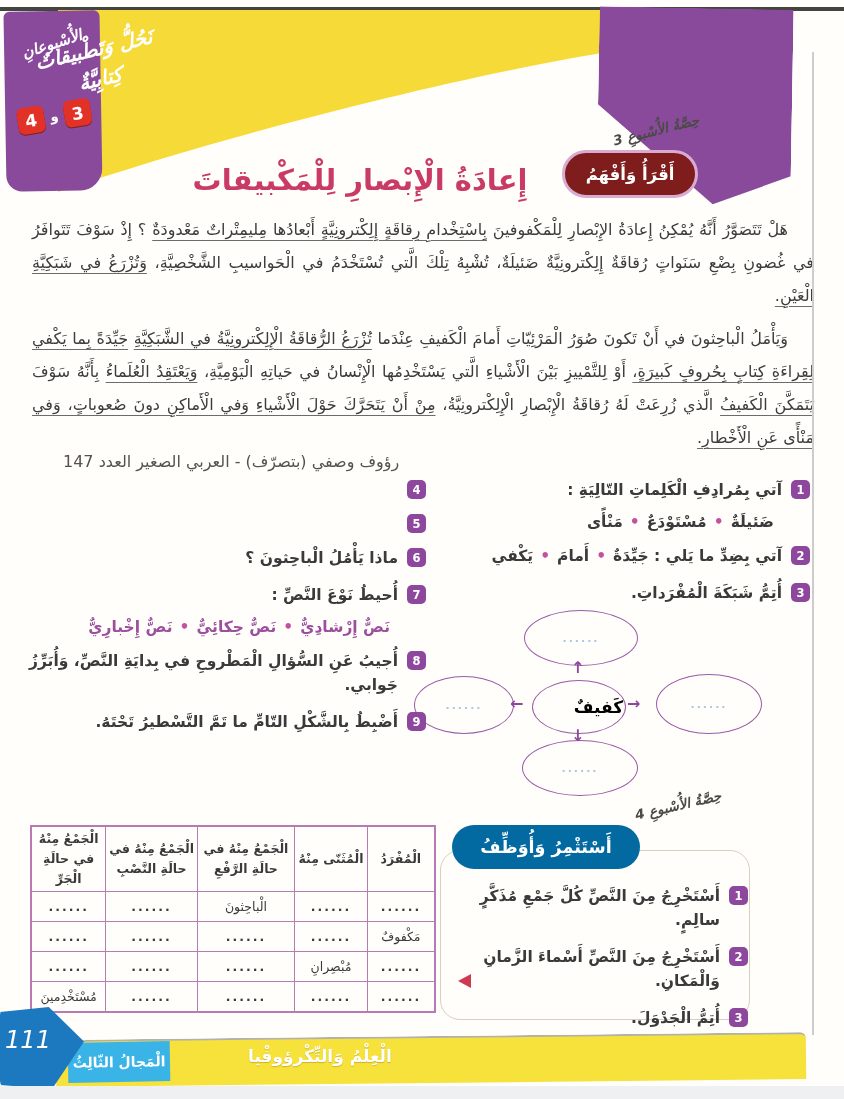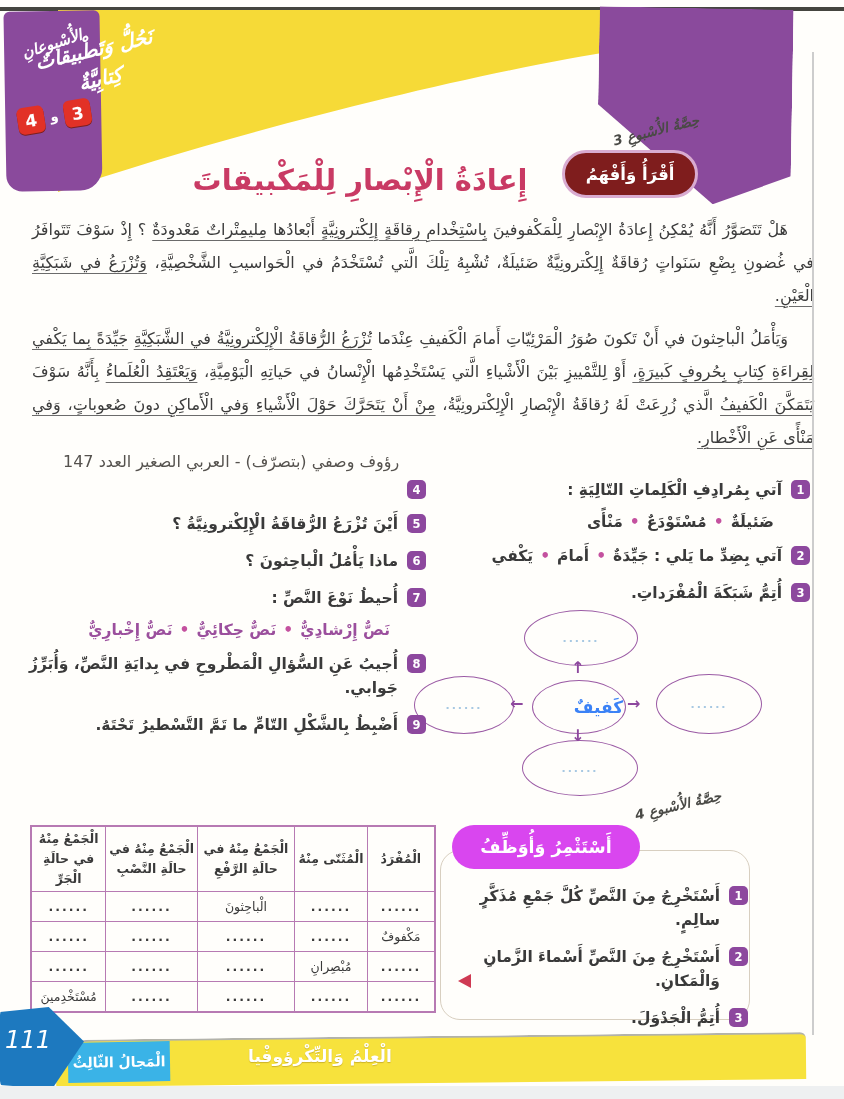--- a/index.html
+++ b/index.html
@@ -24,21 +24,21 @@
                      font-weight:bold;font-style:italic;font-size:20px;line-height:30px;
                      transform:rotate(-13deg);direction:rtl;}
   .week-note{position:absolute;color:#4a4a46;font-size:13.5px;font-style:italic;font-weight:bold;
              direction:rtl;white-space:nowrap;}
   .week-note-3{left:612px;top:122px;transform:rotate(-14deg);}
   .week-note-4{left:634px;top:797px;transform:rotate(-13deg);}
   .pill{position:absolute;border-radius:24px;color:#fff;font-weight:bold;text-align:center;
         direction:rtl;display:flex;align-items:center;justify-content:center;}
   .read-pill{left:562px;top:150px;width:130px;height:42px;background:#7f1d1d;
              border:3px solid #d9abd0;font-size:16.5px;}
-  .use-pill{left:452px;top:825px;width:188px;height:44px;background:#d946ef;font-size:17.5px;}
+  .use-pill{left:452px;top:825px;width:188px;height:44px;background:#0369a1;font-size:17.5px;}
   .main-title{position:absolute;left:140px;top:163px;width:440px;text-align:center;color:#c93a64;
               font-size:29px;font-weight:bold;direction:rtl;}
   
   .passage{position:absolute;left:32px;top:213px;width:782px;direction:rtl;text-align:justify;
            font-size:16px;line-height:33px;color:#3c3c3c;}
   .passage p{margin:0 0 10px 0;text-indent:26px;}
   .u{text-decoration:underline;text-decoration-thickness:1px;text-underline-offset:5px;
      text-decoration-color:#6b6b6b;}
   .attribution{position:absolute;left:55px;top:452px;font-size:16px;color:#55524e;direction:rtl;margin-left:8px;}
   
@@ -50,21 +50,21 @@
   .q-left{position:absolute;left:28px;top:478px;width:398px;}
   .q-right{position:absolute;left:432px;top:478px;width:378px;}
   .sub-line{direction:rtl;margin:-2px 36px 13px 0;font-size:15.5px;font-weight:bold;color:#3a3a3a;}
   .sep-dot{color:#c4519f;padding:0 7px;}
   .text-options{color:#9b4f9d;}
   
   .map{position:absolute;left:408px;top:606px;width:404px;height:195px;}
   .ellipse{position:absolute;border:1.6px solid #9b5ba5;border-radius:50%;display:flex;
            align-items:center;justify-content:center;background:#fffefb;}
   .dots{color:#a7c8e2;font-size:11px;letter-spacing:2px;font-weight:bold;}
-  .map-center-word{color:#3b82f6;font-size:17px;font-weight:bold;margin-left:39px;}
+  .map-center-word{color:#000000;font-size:17px;font-weight:bold;margin-left:39px;}
   .map-arrow{position:absolute;color:#8d489e;font-size:16px;font-weight:bold;}
   
   .frame-box{position:absolute;left:440px;top:850px;width:308px;height:168px;
              border:1.6px solid #d8cfc0;border-radius:20px;}
   .use-items{position:absolute;left:448px;top:884px;width:300px;}
   .red-tri{position:absolute;left:458px;top:974px;width:0;height:0;border-top:7px solid transparent;
            border-bottom:7px solid transparent;border-right:13px solid #cf3a53;}
   
   .gtable{position:absolute;left:30px;top:825px;width:406px;border-collapse:collapse;direction:rtl;
           background:#fffefb;}
@@ -166,21 +166,20 @@
     <div class="map-arrow" style="left:219px;top:88px;">→</div>
     <div class="map-arrow" style="left:163px;top:120px;">↓</div>
   </div>
 
   <div class="q-left">
     <div class="q-row">
       <span class="num-badge">4</span>
     </div>
     <div class="q-row">
       <span class="num-badge">5</span>
-      <span>أَيْنَ تُزْرَعُ الرُّقاقَةُ الْإِلِكْترونِيَّةُ ؟</span>
     </div>
     <div class="q-row">
       <span class="num-badge">6</span>
       <span>ماذا يَأْمُلُ الْباحِثونَ ؟</span>
     </div>
     <div class="q-row">
       <span class="num-badge">7</span>
       <span>أُحيطُ نَوْعَ النَّصِّ :</span>
     </div>
     <div class="sub-line text-options">

